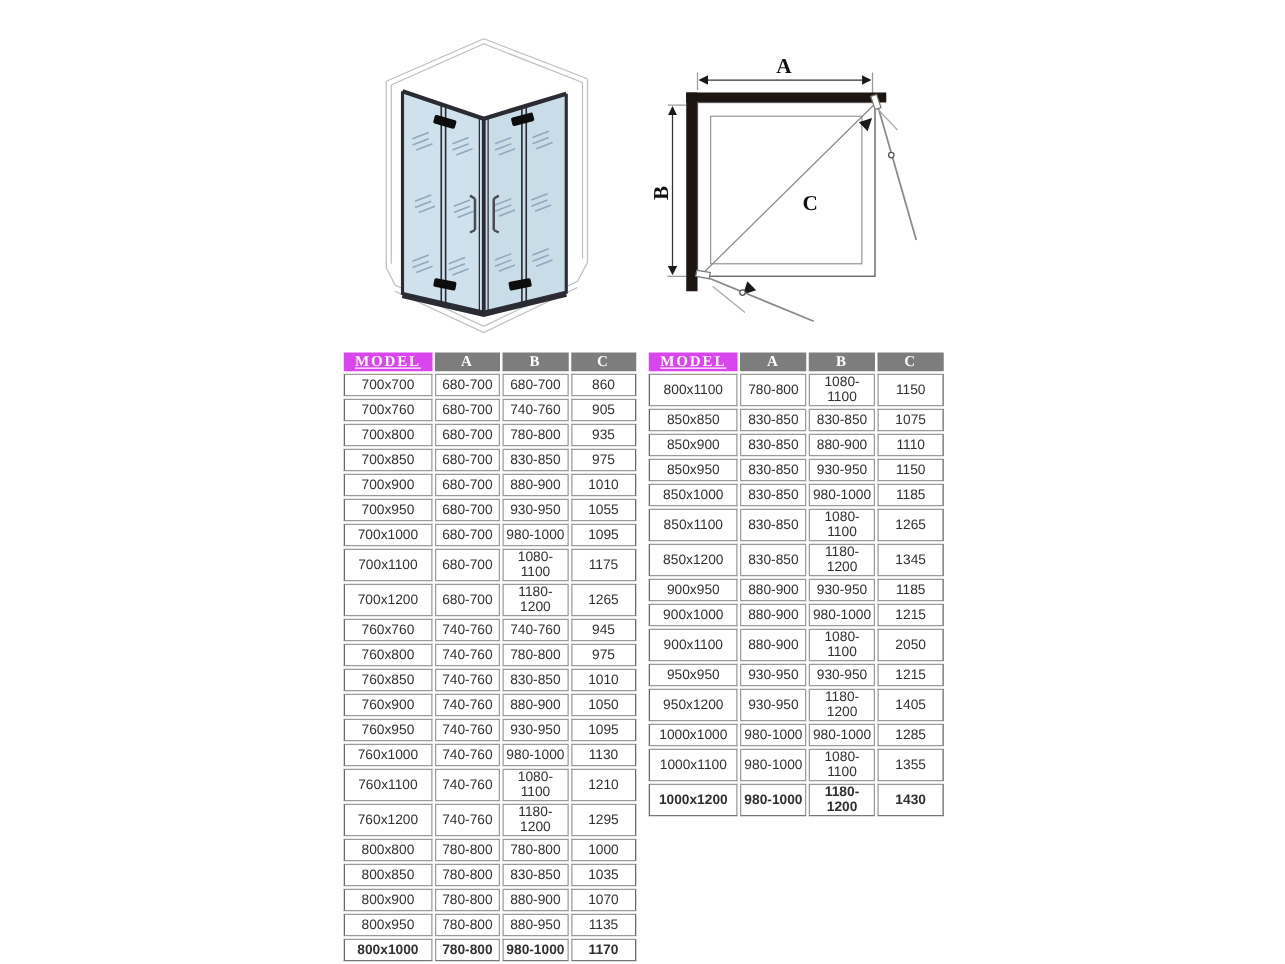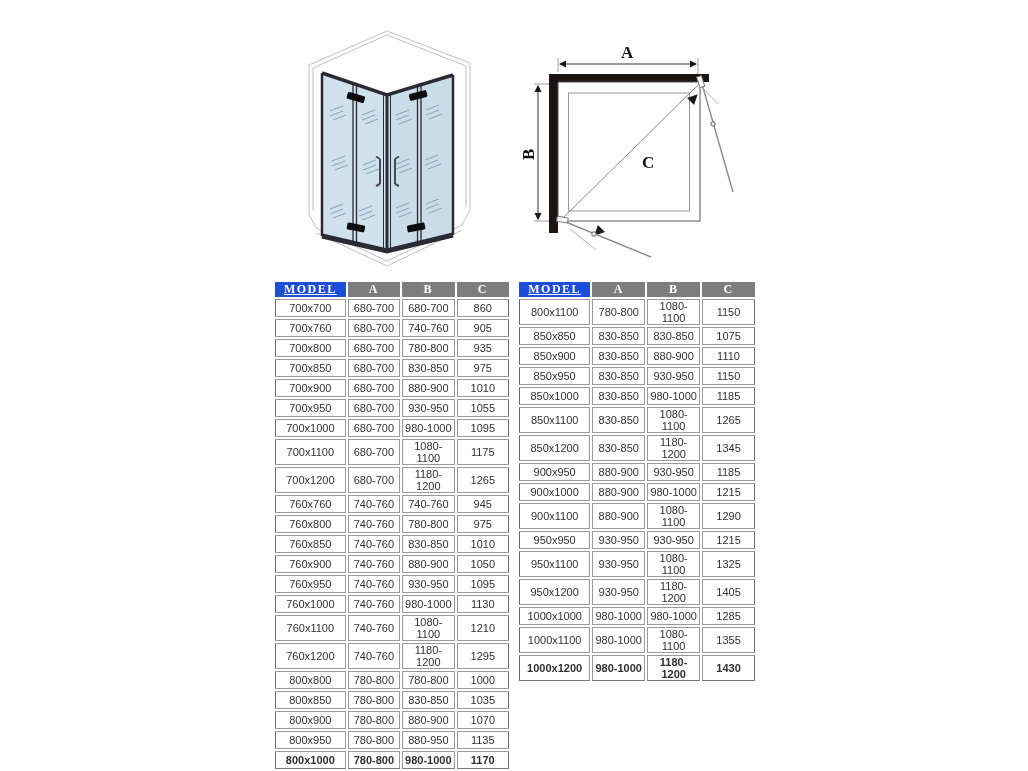--- a/index.html
+++ b/index.html
@@ -6,21 +6,21 @@
   .page{position:relative;width:1028px;height:771px;background:#fff;overflow:hidden;
         font-family:"Liberation Sans",sans-serif;}
   .iso-diagram{position:absolute;left:280px;top:18px;}
   .plan-diagram{position:absolute;left:520px;top:18px;}
   .spec-table{position:absolute;top:280px;}
   .spec-table.left{left:273px;width:238px;}
   .spec-table.right{left:517px;width:240px;}
   table.spec{border-collapse:separate;border-spacing:2px;width:100%;table-layout:fixed;}
   table.spec th{height:15px;padding:0;font:bold 12px "Liberation Serif",serif;
       color:#fff;letter-spacing:1.5px;text-align:center;vertical-align:middle;}
-  table.spec th.model{width:31%;background:#1d4ed8;text-decoration:underline;}
+  table.spec th.model{width:31%;background:#d946ef;text-decoration:underline;}
   table.spec th.dim{width:23%;background:#7d7d7d;}
   table.spec td{height:16px;padding:0;background:#fff;border:1px solid #9a9a9a;
       font:11px "Liberation Sans",sans-serif;color:#303030;text-align:center;vertical-align:middle;}
   table.spec td:first-child{border-left-color:#666;}
   table.spec td:last-child{border-right-color:#666;}
   table.spec tbody tr:last-child td{border-bottom-color:#777;font-weight:bold;}
   svg text.dimlbl{font:bold 17px "Liberation Serif",serif;fill:#111;}
 </style>
 </head>
 <body>
@@ -353,33 +353,27 @@
           <tr>
             <td>900x1000</td>
             <td>880-900</td>
             <td>980-1000</td>
             <td>1215</td>
           </tr>
           <tr>
             <td>900x1100</td>
             <td>880-900</td>
             <td>1080-1100</td>
-            <td>1290</td>
+            <td>2050</td>
           </tr>
           <tr>
             <td>950x950</td>
             <td>930-950</td>
             <td>930-950</td>
             <td>1215</td>
-          </tr>
-          <tr>
-            <td>950x1100</td>
-            <td>930-950</td>
-            <td>1080-1100</td>
-            <td>1325</td>
           </tr>
           <tr>
             <td>950x1200</td>
             <td>930-950</td>
             <td>1180-1200</td>
             <td>1405</td>
           </tr>
           <tr>
             <td>1000x1000</td>
             <td>980-1000</td>

